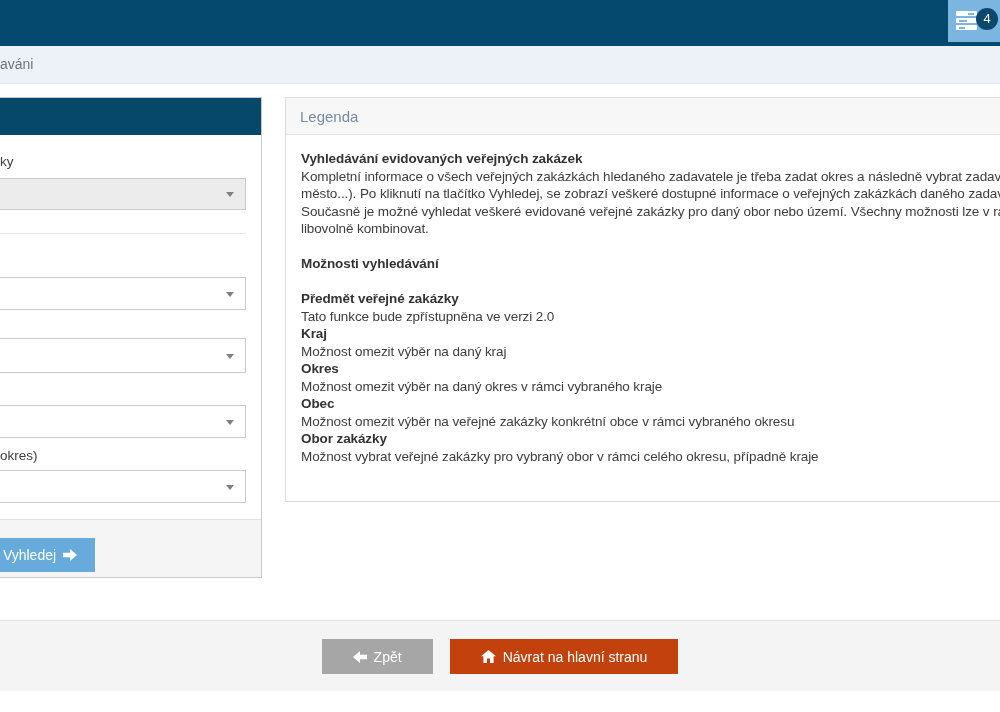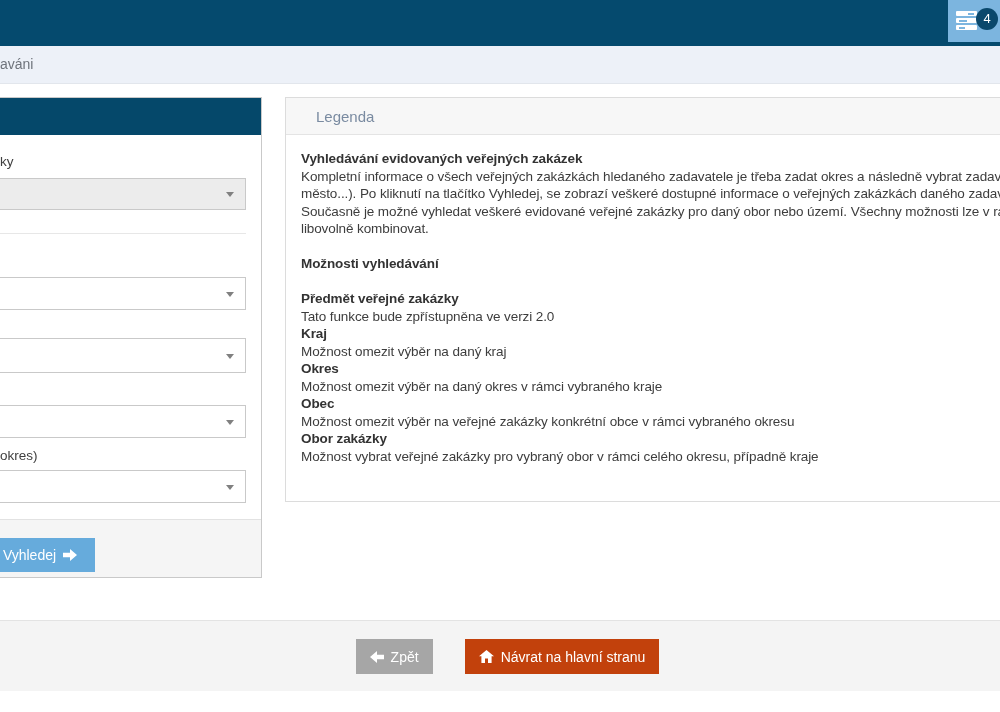--- a/index.html
+++ b/index.html
@@ -44,33 +44,33 @@
        border-top:1px solid #e2e2e2;box-sizing:border-box;}
   .search-btn{position:absolute;left:154px;top:18px;width:110px;height:34px;background:#66abdc;border:none;
        color:#fff;font-size:14px;font-family:inherit;display:flex;align-items:center;justify-content:center;
        gap:7px;cursor:pointer;}
 
   
   .legend-panel{position:absolute;left:285px;top:97px;width:1200px;height:405px;background:#fff;
        border:1px solid #dcdcdc;box-sizing:border-box;}
   .legend-header{position:absolute;left:0;top:0;width:1198px;height:37px;background:#f7f7f7;
        border-bottom:1px solid #e4e4e4;box-sizing:border-box;}
-  .legend-title{position:absolute;left:30px;top:0;line-height:37px;font-size:15px;color:#7a8ba1;}
+  .legend-title{position:absolute;left:14px;top:0;line-height:37px;font-size:15px;color:#7a8ba1;}
   .legend-body{position:absolute;left:0;top:38px;width:1198px;bottom:0;padding:14px 0 0 15px;
        box-sizing:border-box;overflow:hidden;}
   .lg-line{white-space:nowrap;overflow:hidden;height:17.5px;line-height:17.5px;
        font-size:13.5px;color:#3d3d3d;letter-spacing:-0.1px;}
   .lg-line.b{font-weight:bold;color:#333;}
 
   
   .footer-bar{position:absolute;left:0;top:620px;width:1000px;height:71px;background:#f4f4f4;
        border-top:1px solid #e3e3e3;box-sizing:border-box;display:flex;justify-content:center;
        align-items:flex-start;gap:17px;padding-top:18px;}
   .btn{height:35px;border:none;font-family:inherit;font-size:14px;color:#fff;display:flex;
-       align-items:center;gap:7px;padding:0 14px;cursor:pointer;margin-left:15px;}
+       align-items:center;gap:7px;padding:0 31px;cursor:pointer;}
   .btn-back{background:#a6a6a6;}
   .btn-home{background:#c2410c;}
   .icon{display:inline-flex;align-items:center;}
 </style>
 </head>
 <body>
 
 <div id="app">
 
   <div class="navbar">

